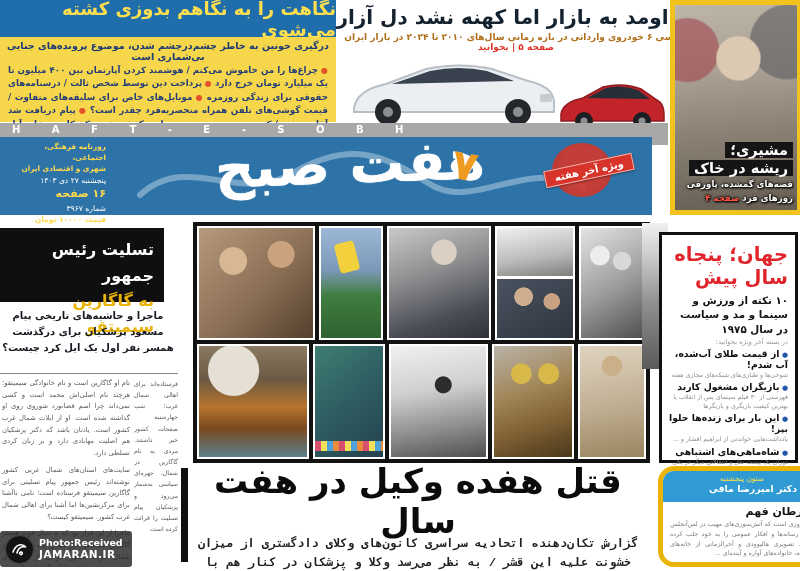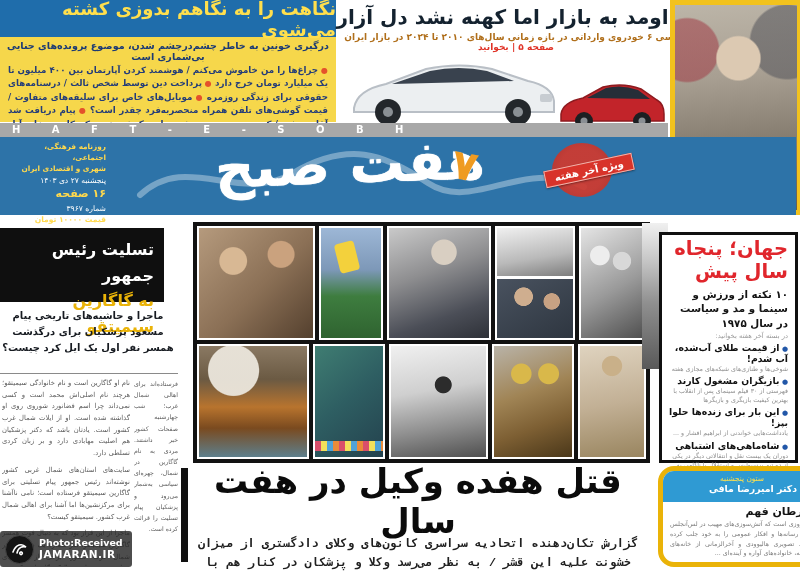--- a/index.html
+++ b/index.html
@@ -31,21 +31,21 @@
   .trb-overlay{position:absolute;left:4px;right:4px;bottom:5px;direction:rtl;text-align:right;}
   .trb-t1,.trb-t2{display:block;width:max-content;max-width:100%;background:#151515;color:#fff;
                   font-weight:bold;font-size:14.5px;padding:0 5px;margin-bottom:2px;}
   .trb-sub{color:#fff;font-weight:bold;font-size:8.6px;line-height:1.55;
            text-shadow:0 0 3px #000,0 0 3px #000,1px 1px 2px #000;}
   .trb-sub .red{color:#ff5340;}
   
   .latin{position:absolute;left:0;top:123px;width:668px;height:22px;background:#a8a8a8;color:#fff;
          font-size:10px;font-weight:bold;letter-spacing:14px;line-height:14px;padding-left:12px;
          overflow:hidden;box-sizing:border-box;white-space:nowrap;}
-  .band{position:absolute;left:0;top:137px;width:796px;height:78px;background:#2d73a8;}
+  .band{position:absolute;left:0;top:137px;width:652px;height:78px;background:#2d73a8;}
   .band-info{position:absolute;left:10px;top:5px;width:96px;direction:rtl;text-align:right;line-height:1.5;}
   .bi{display:block;}
   .bi-y{color:#ffd94d;font-size:7.3px;font-weight:bold;}
   .bi-date{color:#fff;font-size:7.6px;}
   .bi-pages{color:#ffd94d;font-size:11px;font-weight:bold;}
   .bi-issue{color:#fff;font-size:7.6px;}
   .bi-price{color:#ffd94d;font-size:7.6px;font-weight:bold;}
   .band-swirl{position:absolute;left:128px;top:2px;}
   .band-logo{position:absolute;left:130px;top:-8px;width:440px;text-align:center;color:#fff;
              font-size:55px;font-weight:bold;direction:rtl;transform:rotate(-2deg);line-height:1.3;
@@ -112,21 +112,21 @@
            linear-gradient(170deg,#f0f0f0,#cfcfcf 40%,#8d8d8d 72%,#4f4f4f);}
   .c-costume{flex:80;background:radial-gradient(circle at 35% 25%, #d9b84a 0 10%, rgba(0,0,0,0) 11%),
              radial-gradient(circle at 70% 25%, #d9b84a 0 10%, rgba(0,0,0,0) 11%),
              linear-gradient(160deg,#b9b3a8,#a08455 42%,#7d5f33 70%,#4a3719);}
   .c-fashion{flex:65;background:radial-gradient(circle at 50% 18%, #c9b089 0 10%, rgba(0,0,0,0) 11%),
              linear-gradient(170deg,#dfd3bf,#c2b095 52%,#99855f);}
   .bwman{position:absolute;left:642px;top:223px;width:26px;height:146px;z-index:1;
          background:linear-gradient(180deg,#f0f0f0,#c7c7c7 25%,#8f8f8f 55%,#595959);}
   
   .world{position:absolute;left:659px;top:232px;width:139px;height:231px;background:#fff;
-         border:3px solid #101010;box-sizing:border-box;z-index:3;padding:2px 7px;direction:rtl;}
+         border:3px solid #101010;box-sizing:border-box;z-index:3;padding:8px 7px;direction:rtl;}
   .world-h{color:#e0262c;font-weight:bold;font-size:19.5px;line-height:1.2;text-align:right;}
   .world-lead{font-weight:bold;color:#131313;font-size:10.3px;line-height:1.4;margin-top:3px;text-align:right;}
   .world-note{color:#999;font-size:6.8px;margin-top:2px;}
   .witem{margin-top:2px;}
   .witem-t{font-weight:bold;font-size:9.3px;color:#101010;}
   .witem-t::before{content:"● ";color:#2257a8;font-size:7px;}
   .witem-d{font-size:6.3px;color:#8f8f8f;line-height:1.45;}
   
   .bar{position:absolute;left:181px;top:468px;width:7px;height:94px;background:#101010;}
   .story-h{position:absolute;left:192px;top:461px;width:452px;text-align:center;font-size:34px;
@@ -263,21 +263,21 @@
       <div class="cell c-plane"></div>
       <div class="cell c-costume"></div>
       <div class="cell c-fashion"></div>
     </div>
   </div>
   <div class="bwman"></div>
 
   <div class="world">
     <div class="world-h">جهان؛ پنجاه سال پیش</div>
     <div class="world-lead">۱۰ نکته از ورزش و سینما و مد و سیاست در سال ۱۹۷۵</div>
-    <div class="world-note">در بسته آخر هفته بخوانید:</div>
+    <div class="world-note">در بسته آخر ویژه بخوانید:</div>
     <div class="witem">
       <div class="witem-t">از قیمت طلای آب‌شده، آب شدم!</div>
       <div class="witem-d">شوخی‌ها و طنازی‌های شبکه‌های مجازی هفته</div>
     </div>
     <div class="witem">
       <div class="witem-t">بازیگران مشغول کارند</div>
       <div class="witem-d">فهرستی از ۳۰ فیلم سینمای پس از انقلاب با بهترین کیفیت بازیگری و بازیگرها</div>
     </div>
     <div class="witem">
       <div class="witem-t">این بار برای زنده‌ها حلوا بپز!</div>

